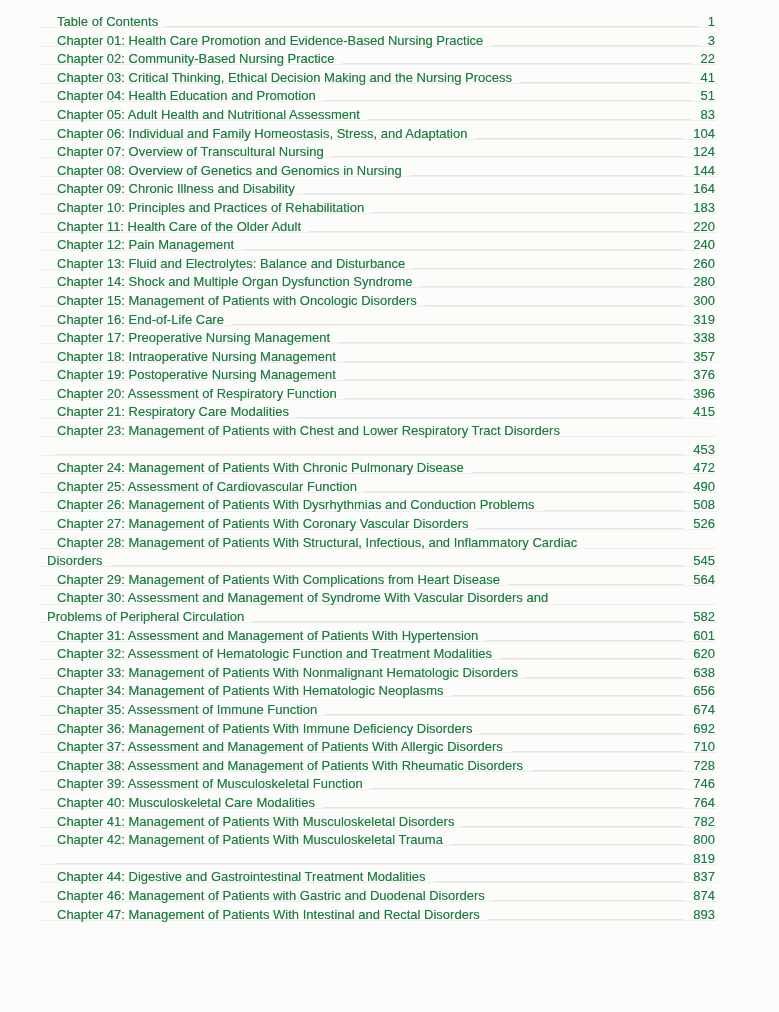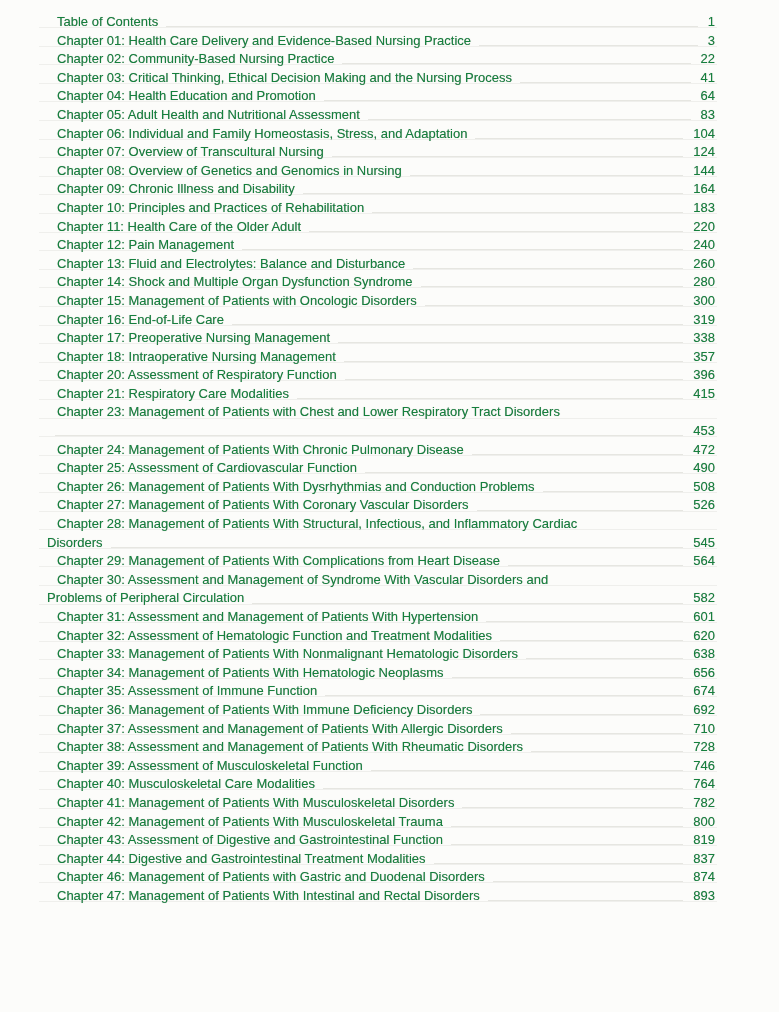--- a/index.html
+++ b/index.html
@@ -58,38 +58,38 @@
 <body>
 
 <div class="page">
   <div class="row">
     <span class="t">Table of Contents</span>
     <span class="leader"></span>
     <span class="p">1</span>
   </div>
   <div id="toc-list">
       <div class="row">
-        <span class="t">Chapter 01: Health Care Delivery and Evidence-Based Nursing Practice</span>
+        <span class="t">Chapter 01: Health Care Promotion and Evidence-Based Nursing Practice</span>
         <span class="leader"></span>
         <span class="p">3</span>
       </div>
       <div class="row">
         <span class="t">Chapter 02: Community-Based Nursing Practice</span>
         <span class="leader"></span>
         <span class="p">22</span>
       </div>
       <div class="row">
         <span class="t">Chapter 03: Critical Thinking, Ethical Decision Making and the Nursing Process</span>
         <span class="leader"></span>
         <span class="p">41</span>
       </div>
       <div class="row">
         <span class="t">Chapter 04: Health Education and Promotion</span>
         <span class="leader"></span>
-        <span class="p">64</span>
+        <span class="p">51</span>
       </div>
       <div class="row">
         <span class="t">Chapter 05: Adult Health and Nutritional Assessment</span>
         <span class="leader"></span>
         <span class="p">83</span>
       </div>
       <div class="row">
         <span class="t">Chapter 06: Individual and Family Homeostasis, Stress, and Adaptation</span>
         <span class="leader"></span>
         <span class="p">104</span>
@@ -146,20 +146,25 @@
       </div>
       <div class="row">
         <span class="t">Chapter 17: Preoperative Nursing Management</span>
         <span class="leader"></span>
         <span class="p">338</span>
       </div>
       <div class="row">
         <span class="t">Chapter 18: Intraoperative Nursing Management</span>
         <span class="leader"></span>
         <span class="p">357</span>
+      </div>
+      <div class="row">
+        <span class="t">Chapter 19: Postoperative Nursing Management</span>
+        <span class="leader"></span>
+        <span class="p">376</span>
       </div>
       <div class="row">
         <span class="t">Chapter 20: Assessment of Respiratory Function</span>
         <span class="leader"></span>
         <span class="p">396</span>
       </div>
       <div class="row">
         <span class="t">Chapter 21: Respiratory Care Modalities</span>
         <span class="leader"></span>
         <span class="p">415</span>
@@ -267,21 +272,20 @@
         <span class="t">Chapter 41: Management of Patients With Musculoskeletal Disorders</span>
         <span class="leader"></span>
         <span class="p">782</span>
       </div>
       <div class="row">
         <span class="t">Chapter 42: Management of Patients With Musculoskeletal Trauma</span>
         <span class="leader"></span>
         <span class="p">800</span>
       </div>
       <div class="row">
-        <span class="t">Chapter 43: Assessment of Digestive and Gastrointestinal Function</span>
         <span class="leader"></span>
         <span class="p">819</span>
       </div>
       <div class="row">
         <span class="t">Chapter 44: Digestive and Gastrointestinal Treatment Modalities</span>
         <span class="leader"></span>
         <span class="p">837</span>
       </div>
       <div class="row">
         <span class="t">Chapter 46: Management of Patients with Gastric and Duodenal Disorders</span>

